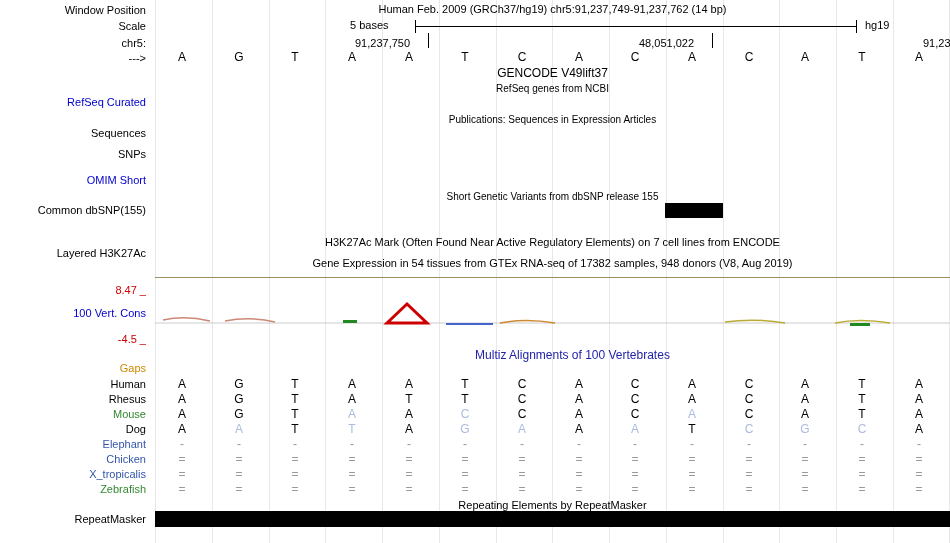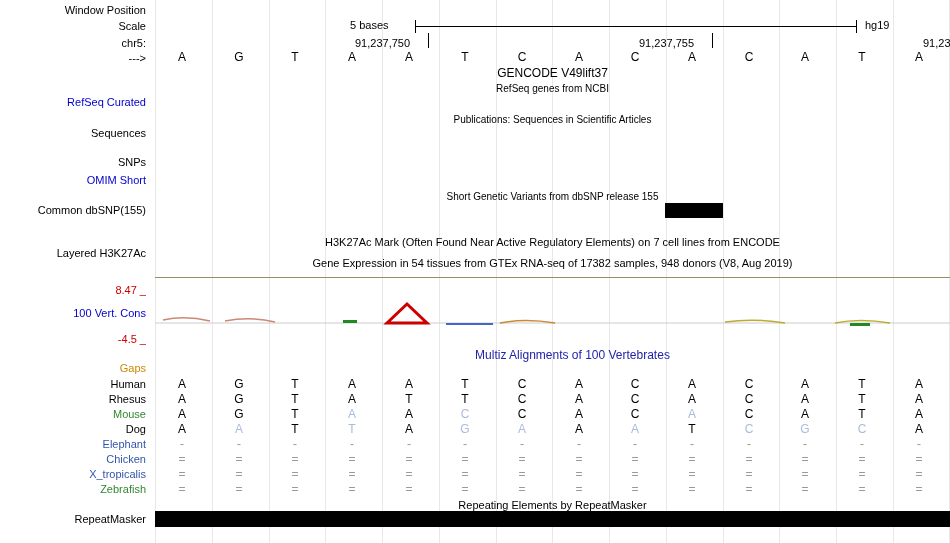--- a/index.html
+++ b/index.html
@@ -104,21 +104,21 @@
 <div class="browser">
 
   <div class="label-col">
     <div class="lbl" style="top:4px;">Window Position</div>
     <div class="lbl" style="top:20px;">Scale</div>
     <div class="lbl" style="top:37px;">chr5:</div>
     <div class="lbl" style="top:52px;">---&gt;</div>
 
     <div class="lbl" style="top:96px; color:#0000cc;">RefSeq Curated</div>
     <div class="lbl" style="top:127px;">Sequences</div>
-    <div class="lbl" style="top:156px;">SNPs</div>
+    <div class="lbl" style="top:148px;">SNPs</div>
     <div class="lbl" style="top:174px; color:#0000cc;">OMIM Short</div>
     <div class="lbl" style="top:204px;">Common dbSNP(155)</div>
     <div class="lbl" style="top:247px;">Layered H3K27Ac</div>
 
     <div class="lbl" style="top:284px; color:#cc0000;">8.47 _</div>
     <div class="lbl" style="top:307px; color:#0000cc;">100 Vert. Cons</div>
     <div class="lbl" style="top:333px; color:#cc0000;">-4.5 _</div>
 
     <div class="lbl" style="top:362px; color:#cc8800;">Gaps</div>
 
@@ -147,30 +147,31 @@
       <div class="gridline" style="left:397px;"></div>
       <div class="gridline" style="left:454px;"></div>
       <div class="gridline" style="left:511px;"></div>
       <div class="gridline" style="left:568px;"></div>
       <div class="gridline" style="left:624px;"></div>
       <div class="gridline" style="left:681px;"></div>
       <div class="gridline" style="left:738px;"></div>
       <div class="gridline" style="left:794px;"></div>
     </div>
 
+    <div class="center-text" style="top:3px;">Human Feb. 2009 (GRCh37/hg19)   chr5:91,237,749-91,237,762 (14 bp)</div>
 
     <div class="abs" style="top:19px; left:195px; font-size:11px;">5 bases</div>
     <div class="ruler-line" style="top:26px; left:260px; width:442px;"></div>
     <div class="ruler-tick" style="top:20px; left:260px; height:13px;"></div>
     <div class="ruler-tick" style="top:20px; left:701px; height:13px;"></div>
     <div class="abs" style="top:19px; left:710px; font-size:11px;">hg19</div>
 
     <div class="tick-label" style="top:37px; left:200px;">91,237,750</div>
     <div class="ruler-tick" style="top:33px; left:273px; height:15px;"></div>
-    <div class="tick-label" style="top:37px; left:484px;">91,237,755</div>
+    <div class="tick-label" style="top:37px; left:484px;">48,051,022</div>
     <div class="ruler-tick" style="top:33px; left:557px; height:15px;"></div>
     <div class="tick-label" style="top:37px; left:768px;">91,237,760</div>
 
     <div class="seqrow" style="top:50px;">
       <div class="seqbase" style="left:16px;">A</div>
       <div class="seqbase" style="left:73px;">G</div>
       <div class="seqbase" style="left:129px;">T</div>
       <div class="seqbase" style="left:186px;">A</div>
       <div class="seqbase" style="left:243px;">A</div>
       <div class="seqbase" style="left:299px;">T</div>
@@ -180,21 +181,21 @@
       <div class="seqbase" style="left:526px;">A</div>
       <div class="seqbase" style="left:583px;">C</div>
       <div class="seqbase" style="left:639px;">A</div>
       <div class="seqbase" style="left:696px;">T</div>
       <div class="seqbase" style="left:753px;">A</div>
     </div>
 
     <div class="center-text" style="top:66px; font-size:12px;">GENCODE V49lift37</div>
     <div class="center-text" style="top:83px; font-size:10px;">RefSeq genes from NCBI</div>
 
-    <div class="center-text" style="top:114px; font-size:10px;">Publications: Sequences in Scientific Articles</div>
+    <div class="center-text" style="top:114px; font-size:10px;">Publications: Sequences in Expression Articles</div>
 
 
     <div class="center-text" style="top:191px; font-size:10px;">Short Genetic Variants from dbSNP release 155</div>
     <div class="blk-box" style="top:203px; left:510px; width:58px; height:15px;"></div>
 
     <div class="center-text" style="top:221px; font-size:11px;margin-top:36px;">Gene Expression in 54 tissues from GTEx RNA-seq of 17382 samples, 948 donors (V8, Aug 2019)</div>
     <div class="center-text" style="top:236px; font-size:11px;">H3K27Ac Mark (Often Found Near Active Regulatory Elements) on 7 cell lines from ENCODE</div>
 
     <div class="cons-sep" style="top:277px;"></div>
 

